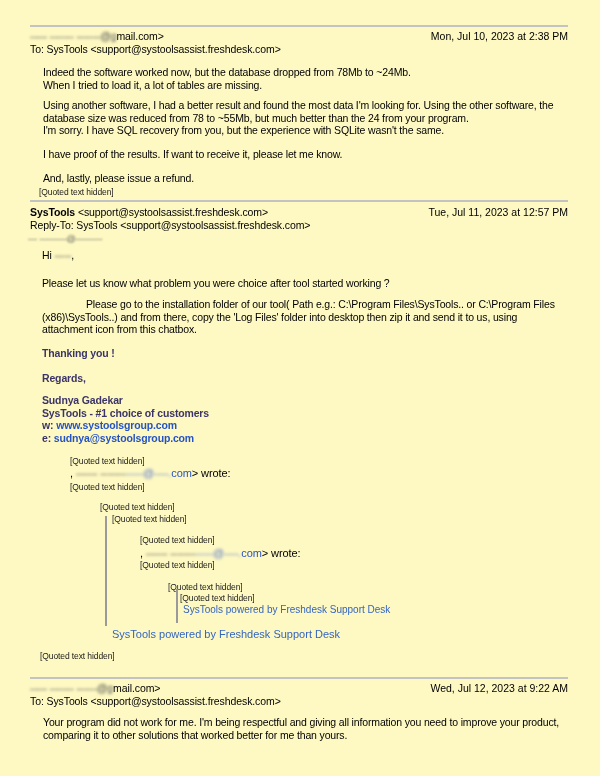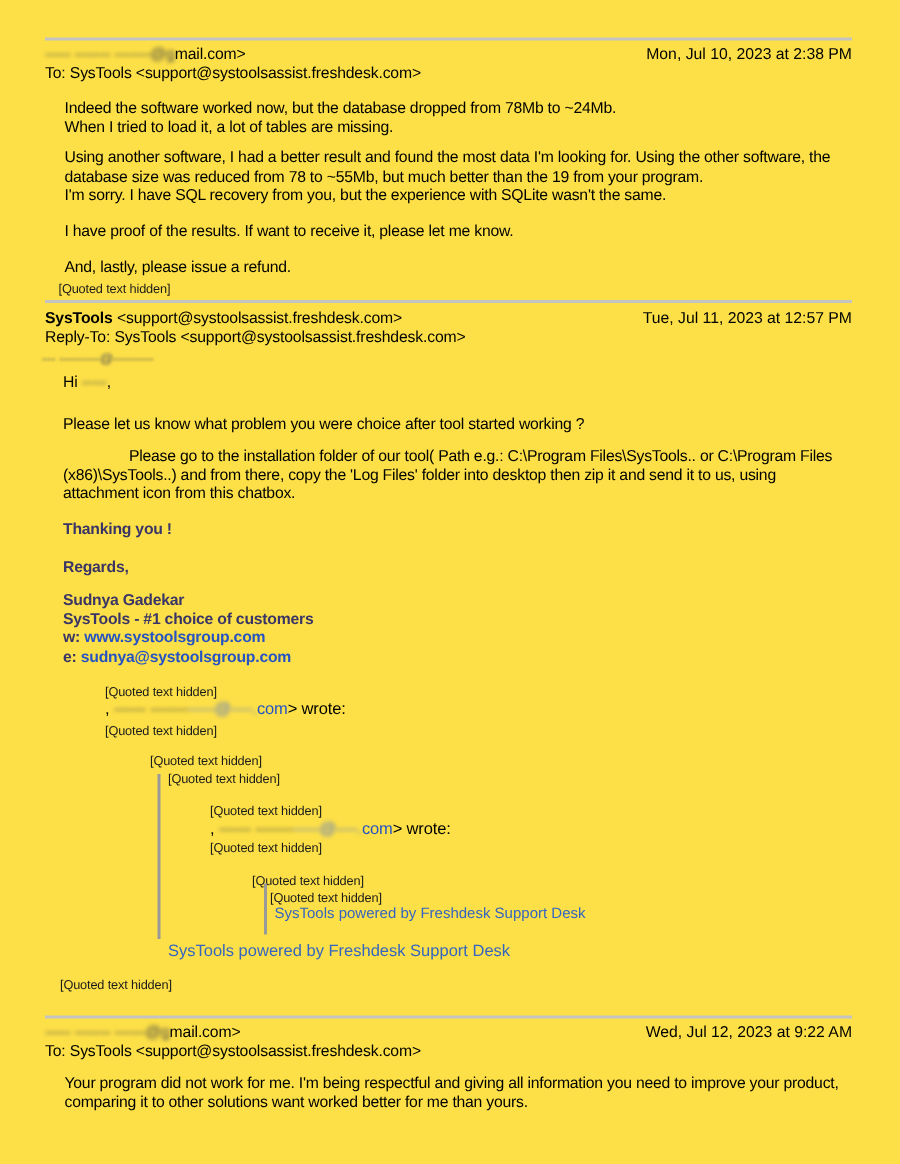--- a/index.html
+++ b/index.html
@@ -1,17 +1,17 @@
 <!DOCTYPE html>
 <html><head>
 <meta charset="utf-8">
 <style>
   html,body{margin:0;padding:0;background:#fff;}
   .page{
-    position:relative;width:600px;height:776px;background:#fde047;overflow:hidden;
+    position:relative;width:600px;height:776px;background:#fef9c3;overflow:hidden;
     font-family:"Liberation Sans", sans-serif;color:#000;
   }
   .hr{position:absolute;left:30px;width:538px;height:2px;background:#c3c3c3;}
   .abs{position:absolute;white-space:nowrap;}
   .h{font-size:10.5px;line-height:12px;letter-spacing:-0.1px;}
   .date{left:30px;width:538px;text-align:right;font-size:10.5px;line-height:12px;}
   .bodyblk{position:absolute;}
   .bl{font-size:10.5px;line-height:12.5px;letter-spacing:-0.15px;white-space:nowrap;}
   .gap7{margin-top:8px;}
   .gap10{margin-top:11px;}
@@ -40,21 +40,21 @@
   <div class="hr" style="top:25px"></div>
 
   <div class="abs h" style="left:30px;top:30px"><span class="blur">----- -------  -------@g</span><span>mail.com&gt;</span></div>
   <div class="abs date" style="top:30px">Mon, Jul 10, 2023 at 2:38 PM</div>
   <div class="abs h" style="left:30px;top:43px">To: SysTools &lt;support@systoolsassist.freshdesk.com&gt;</div>
 
   <div class="bodyblk" style="left:43px;top:66px">
     <div class="bl">Indeed the software worked now, but the database dropped from 78Mb to ~24Mb.</div>
     <div class="bl">When I tried to load it, a lot of tables are missing.</div>
     <div class="bl gap7">Using another software, I had a better result and found the most data I'm looking for. Using the other software, the</div>
-    <div class="bl">database size was reduced from 78 to ~55Mb, but much better than the 19 from your program.</div>
+    <div class="bl">database size was reduced from 78 to ~55Mb, but much better than the 24 from your program.</div>
     <div class="bl">I'm sorry. I have SQL recovery from you, but the experience with SQLite wasn't the same.</div>
     <div class="bl gap10">I have proof of the results. If want to receive it, please let me know.</div>
     <div class="bl gap11">And, lastly, please issue a refund.</div>
     <div class="qth gap3" style="margin-left:-4px">[Quoted text hidden]</div>
   </div>
 
   <div class="hr" style="top:200px"></div>
 
   <div class="abs h" style="left:30px;top:206px"><span class="b">SysTools</span><span> &lt;support@systoolsassist.freshdesk.com&gt;</span></div>
   <div class="abs date" style="top:206px">Tue, Jul 11, 2023 at 12:57 PM</div>
@@ -97,16 +97,16 @@
   <div class="abs qth" style="left:40px;top:651px">[Quoted text hidden]</div>
 
   <div class="hr" style="top:677px"></div>
 
   <div class="abs h" style="left:30px;top:682px"><span class="blur">----- -------  ------@g</span><span>mail.com&gt;</span></div>
   <div class="abs date" style="top:682px">Wed, Jul 12, 2023 at 9:22 AM</div>
   <div class="abs h" style="left:30px;top:695px">To: SysTools &lt;support@systoolsassist.freshdesk.com&gt;</div>
 
   <div class="bodyblk" style="left:43px;top:716px">
     <div class="bl">Your program did not work for me. I'm being respectful and giving all information you need to improve your product,</div>
-    <div class="bl">comparing it to other solutions want worked better for me than yours.</div>
+    <div class="bl">comparing it to other solutions that worked better for me than yours.</div>
   </div>
 
 </div>
 
 </body></html>

